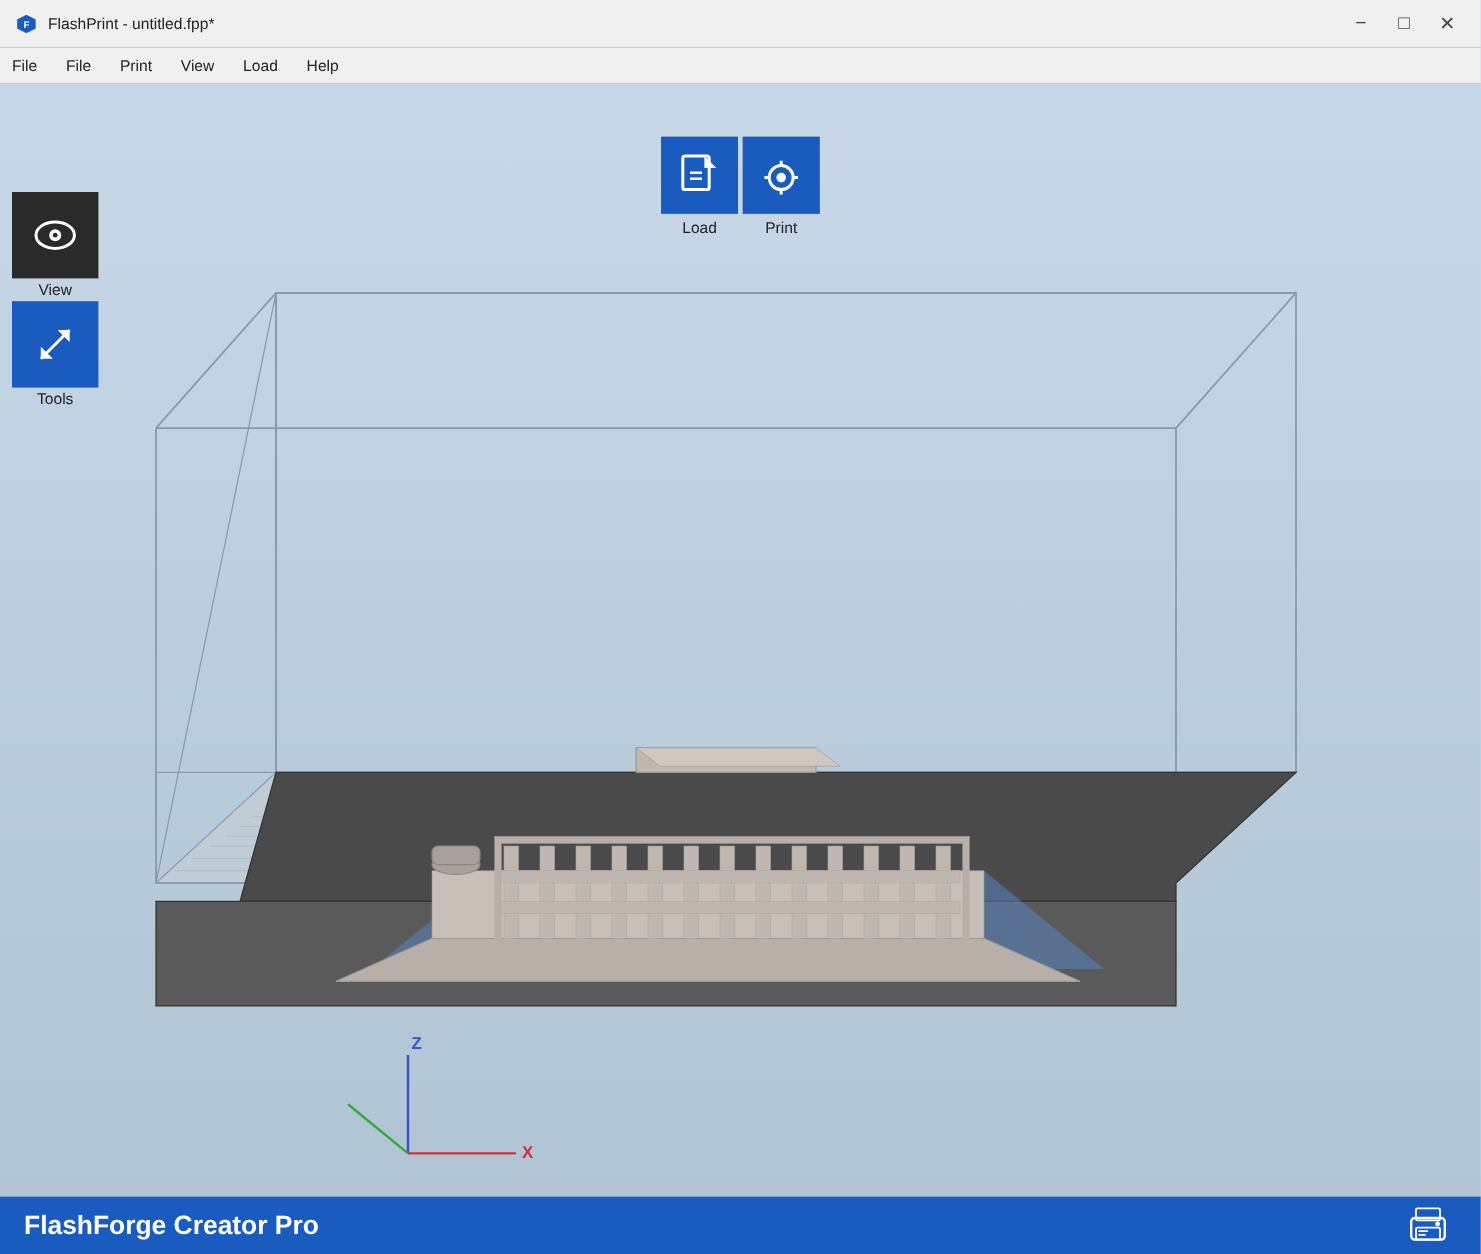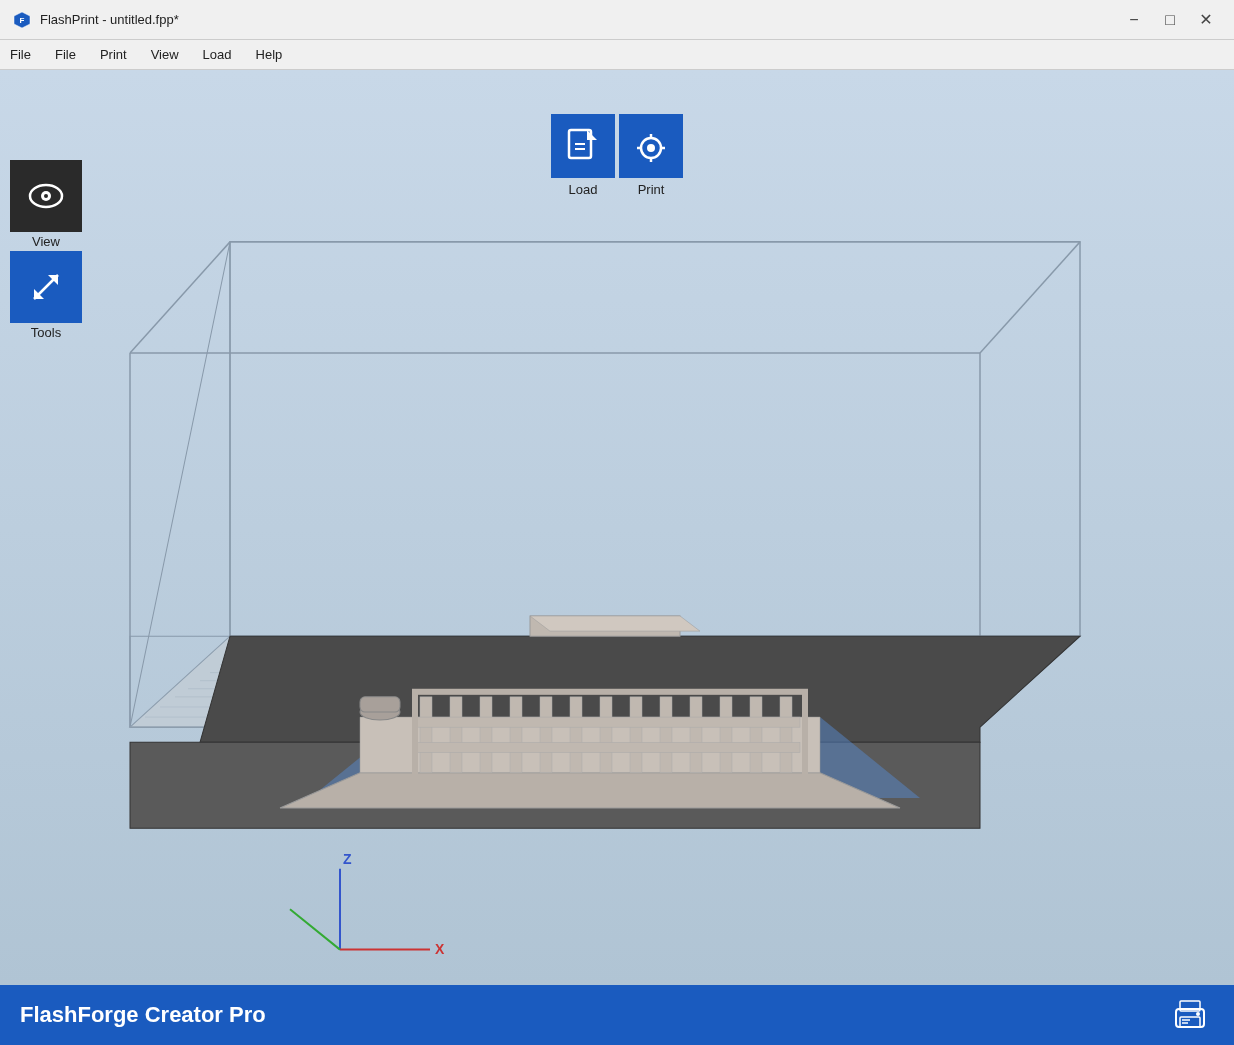--- a/index.html
+++ b/index.html
@@ -145,21 +145,21 @@
     .sidebar-tool:not(:first-child) .sidebar-tool-icon {
       background: #1a5bbf;
     }
     .sidebar-tool-label {
       font-size: 13px;
       color: #222;
     }
 
     
     .status-bar {
-      height: 60px;
+      height: 48px;
       background: #1a5bbf;
       display: flex;
       align-items: center;
       justify-content: space-between;
       padding: 0 20px;
       flex-shrink: 0;
     }
     .status-bar-text {
       font-size: 22px;
       font-weight: bold;

